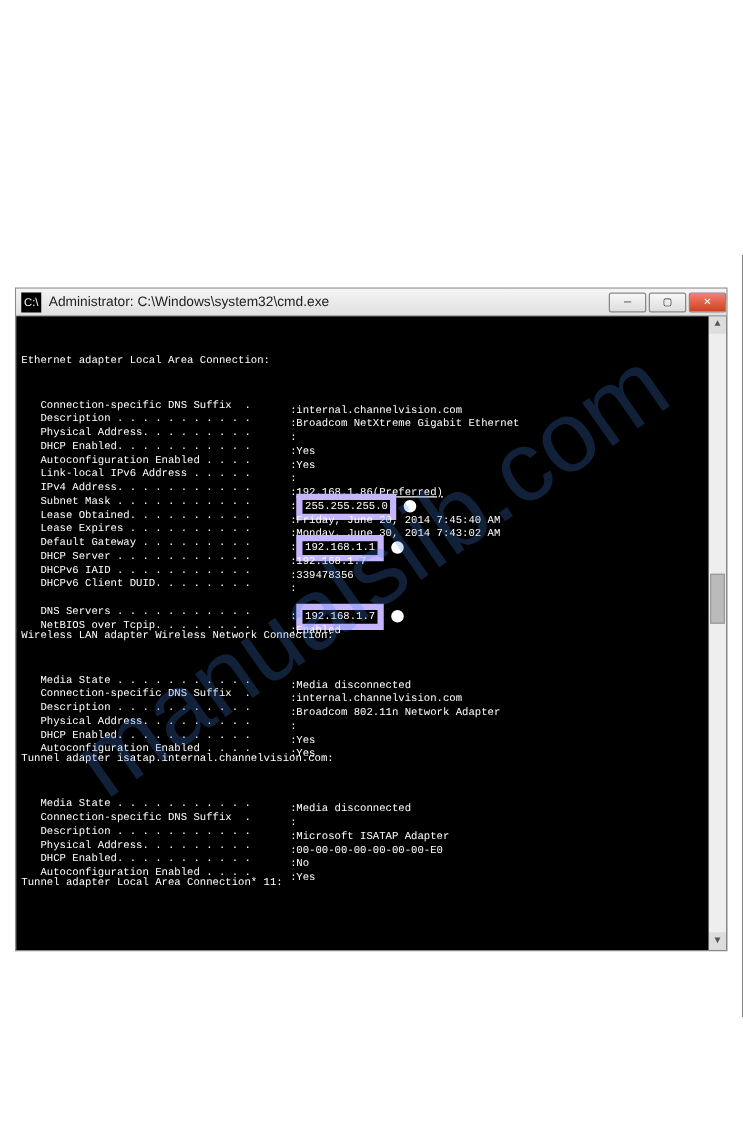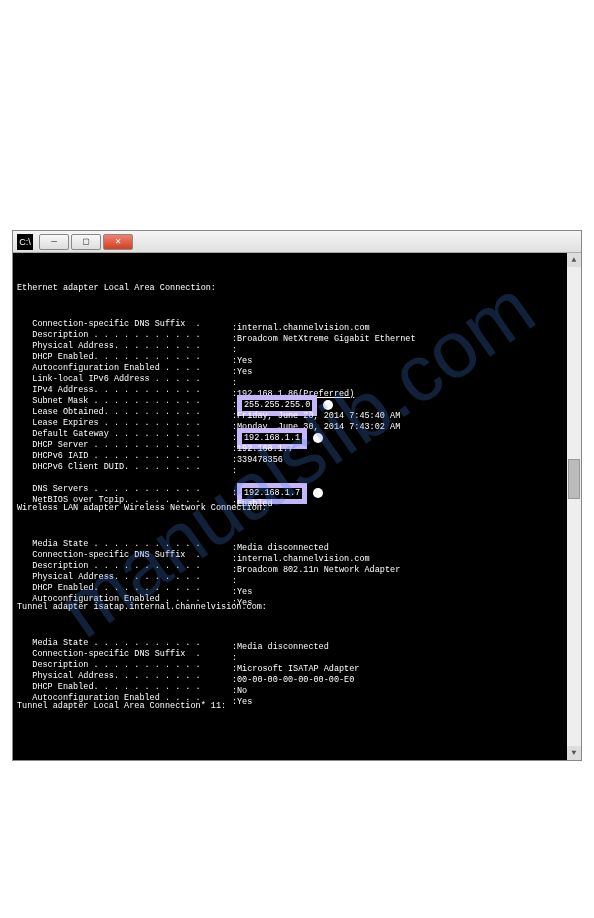--- a/index.html
+++ b/index.html
@@ -66,20 +66,21 @@
   .scrollbar .arrow.down { bottom:0;}
 </style>
 </head>
 <body>
 
 <div class="watermark">manualslib.com</div>
 
 <div class="frame">
   <div class="titlebar">
     <span class="icon">C:\</span>
+    <span class="title">Administrator: C:\Windows\system32\cmd.exe</span>
     <div class="winbtns">
       <div class="winbtn">─</div>
       <div class="winbtn">▢</div>
       <div class="winbtn close">✕</div>
     </div>
   </div>
   <div class="term" id="term">
     <span class="row">Ethernet adapter Local Area Connection:</span><span class="row"> </span><span class="row"><span class="lbl">   Connection-specific DNS Suffix  .</span><span class="sep"> : </span><span class="val">internal.channelvision.com</span></span><span class="row"><span class="lbl">   Description . . . . . . . . . . .</span><span class="sep"> : </span><span class="val">Broadcom NetXtreme Gigabit Ethernet</span></span><span class="row"><span class="lbl">   Physical Address. . . . . . . . .</span><span class="sep"> : </span><span class="val"></span></span><span class="row"><span class="lbl">   DHCP Enabled. . . . . . . . . . .</span><span class="sep"> : </span><span class="val">Yes</span></span><span class="row"><span class="lbl">   Autoconfiguration Enabled . . . .</span><span class="sep"> : </span><span class="val">Yes</span></span><span class="row"><span class="lbl">   Link-local IPv6 Address . . . . .</span><span class="sep"> : </span><span class="val"></span></span><span class="row"><span class="lbl">   IPv4 Address. . . . . . . . . . .</span><span class="sep"> : </span><span class="val" style="text-decoration: underline;">192.168.1.86(Preferred)</span></span><span class="row"><span class="lbl">   Subnet Mask . . . . . . . . . . .</span><span class="sep"> : </span><span class="val boxed">255.255.255.0</span><span class="dot"></span></span><span class="row"><span class="lbl">   Lease Obtained. . . . . . . . . .</span><span class="sep"> : </span><span class="val">Friday, June 20, 2014 7:45:40 AM</span></span><span class="row"><span class="lbl">   Lease Expires . . . . . . . . . .</span><span class="sep"> : </span><span class="val">Monday, June 30, 2014 7:43:02 AM</span></span><span class="row"><span class="lbl">   Default Gateway . . . . . . . . .</span><span class="sep"> : </span><span class="val boxed">192.168.1.1</span><span class="dot"></span></span><span class="row"><span class="lbl">   DHCP Server . . . . . . . . . . .</span><span class="sep"> : </span><span class="val">192.168.1.7</span></span><span class="row"><span class="lbl">   DHCPv6 IAID . . . . . . . . . . .</span><span class="sep"> : </span><span class="val">339478356</span></span><span class="row"><span class="lbl">   DHCPv6 Client DUID. . . . . . . .</span><span class="sep"> : </span><span class="val"></span></span><span class="row"><span class="lbl">   </span><span class="val"></span></span><span class="row"><span class="lbl">   DNS Servers . . . . . . . . . . .</span><span class="sep"> : </span><span class="val boxed">192.168.1.7</span><span class="dot"></span></span><span class="row"><span class="lbl">   NetBIOS over Tcpip. . . . . . . .</span><span class="sep"> : </span><span class="val">Enabled</span></span><span class="row"> </span><span class="row">Wireless LAN adapter Wireless Network Connection:</span><span class="row"> </span><span class="row"><span class="lbl">   Media State . . . . . . . . . . .</span><span class="sep"> : </span><span class="val">Media disconnected</span></span><span class="row"><span class="lbl">   Connection-specific DNS Suffix  .</span><span class="sep"> : </span><span class="val">internal.channelvision.com</span></span><span class="row"><span class="lbl">   Description . . . . . . . . . . .</span><span class="sep"> : </span><span class="val">Broadcom 802.11n Network Adapter</span></span><span class="row"><span class="lbl">   Physical Address. . . . . . . . .</span><span class="sep"> : </span><span class="val"></span></span><span class="row"><span class="lbl">   DHCP Enabled. . . . . . . . . . .</span><span class="sep"> : </span><span class="val">Yes</span></span><span class="row"><span class="lbl">   Autoconfiguration Enabled . . . .</span><span class="sep"> : </span><span class="val">Yes</span></span><span class="row"> </span><span class="row">Tunnel adapter isatap.internal.channelvision.com:</span><span class="row"> </span><span class="row"><span class="lbl">   Media State . . . . . . . . . . .</span><span class="sep"> : </span><span class="val">Media disconnected</span></span><span class="row"><span class="lbl">   Connection-specific DNS Suffix  .</span><span class="sep"> : </span><span class="val"></span></span><span class="row"><span class="lbl">   Description . . . . . . . . . . .</span><span class="sep"> : </span><span class="val">Microsoft ISATAP Adapter</span></span><span class="row"><span class="lbl">   Physical Address. . . . . . . . .</span><span class="sep"> : </span><span class="val">00-00-00-00-00-00-00-E0</span></span><span class="row"><span class="lbl">   DHCP Enabled. . . . . . . . . . .</span><span class="sep"> : </span><span class="val">No</span></span><span class="row"><span class="lbl">   Autoconfiguration Enabled . . . .</span><span class="sep"> : </span><span class="val">Yes</span></span><span class="row"> </span><span class="row">Tunnel adapter Local Area Connection* 11:</span><span class="row"> </span><span class="row"> </span><div class="scrollbar">
       <div class="arrow up">▲</div>
       <div class="track">

